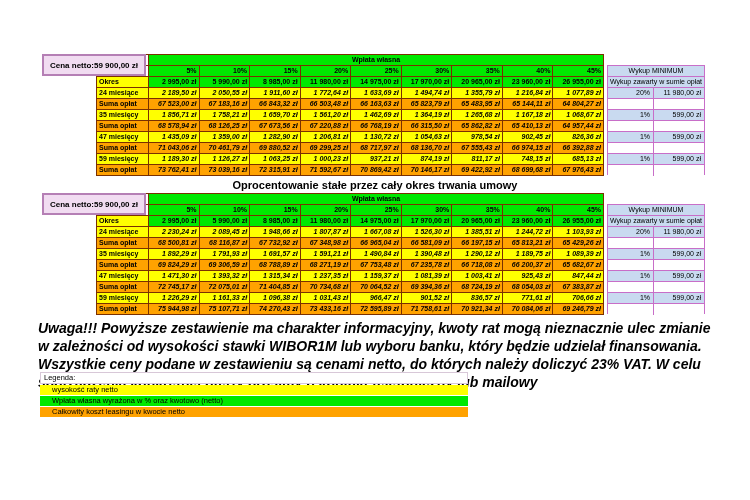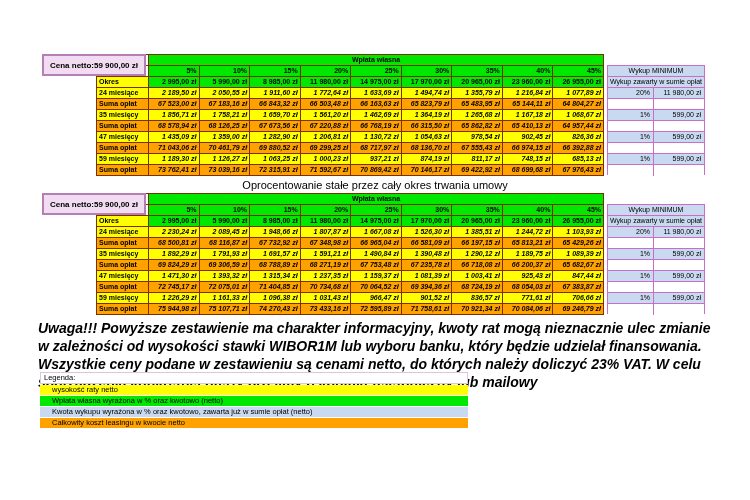--- a/index.html
+++ b/index.html
@@ -48,21 +48,21 @@
         font-size:7px;line-height:10px;}
   .wrow:last-child{border-bottom:none;}
   .whead{background:#c9daf0;justify-content:center;align-items:center;text-align:center;display:flex;}
   .wrow .wc1{width:46px;box-sizing:border-box;border-right:1px solid #c86ec8;text-align:right;padding-right:3px;}
   .wrow .wc2{flex:1;text-align:right;padding-right:3px;}
   .wrow.blue{background:#c9daf0;}
   .wrow.white{background:#ffffff;}
 
   .section-title{
     position:absolute;left:0;top:179px;width:750px;text-align:center;
-    font-size:11px;font-weight:normal;
+    font-size:11px;font-weight:bold;
   }
 
   .note{
     position:absolute;left:38px;top:320px;width:680px;
     font-size:14px;font-weight:bold;font-style:italic;line-height:1.28;
   }
 
   .legend{position:absolute;left:40px;top:372px;width:428px;}
   .legend-title{
     height:10px;line-height:10px;font-size:7.5px;padding-left:3px;
@@ -450,18 +450,17 @@
     </div>
   </div>
 
   <div class="note">Uwaga!!! Powyższe zestawienie ma charakter informacyjny, kwoty rat mogą nieznacznie ulec zmianie w zależności od wysokości stawki WIBOR1M lub wyboru banku, który będzie udzielał finansowania. Wszystkie ceny podane w zestawieniu są cenami netto, do których należy doliczyć 23% VAT. W celu sporządzenia konkretnej oferty prosimy o kontakt telefoniczny lub mailowy</div>
 
   <div class="legend">
     <div class="legend-title">Legenda:</div>
     <div>
         <div class="legend-item" style="background: rgb(255, 255, 0);">wysokość raty netto</div>
         <div class="legend-item" style="background: rgb(0, 232, 0);">Wpłata własna wyrażona w % oraz kwotowo (netto)</div>
-        <div class="legend-item" style="background: rgb(201, 218, 240);">Kwota wykupu wyrażona w % oraz kwotowo, zawarta już w sumie opłat (netto)</div>
         <div class="legend-item" style="background: rgb(255, 162, 0);">Całkowity koszt leasingu w kwocie netto</div>
       </div>
   </div>
 
 </div>
 
 </body></html>

